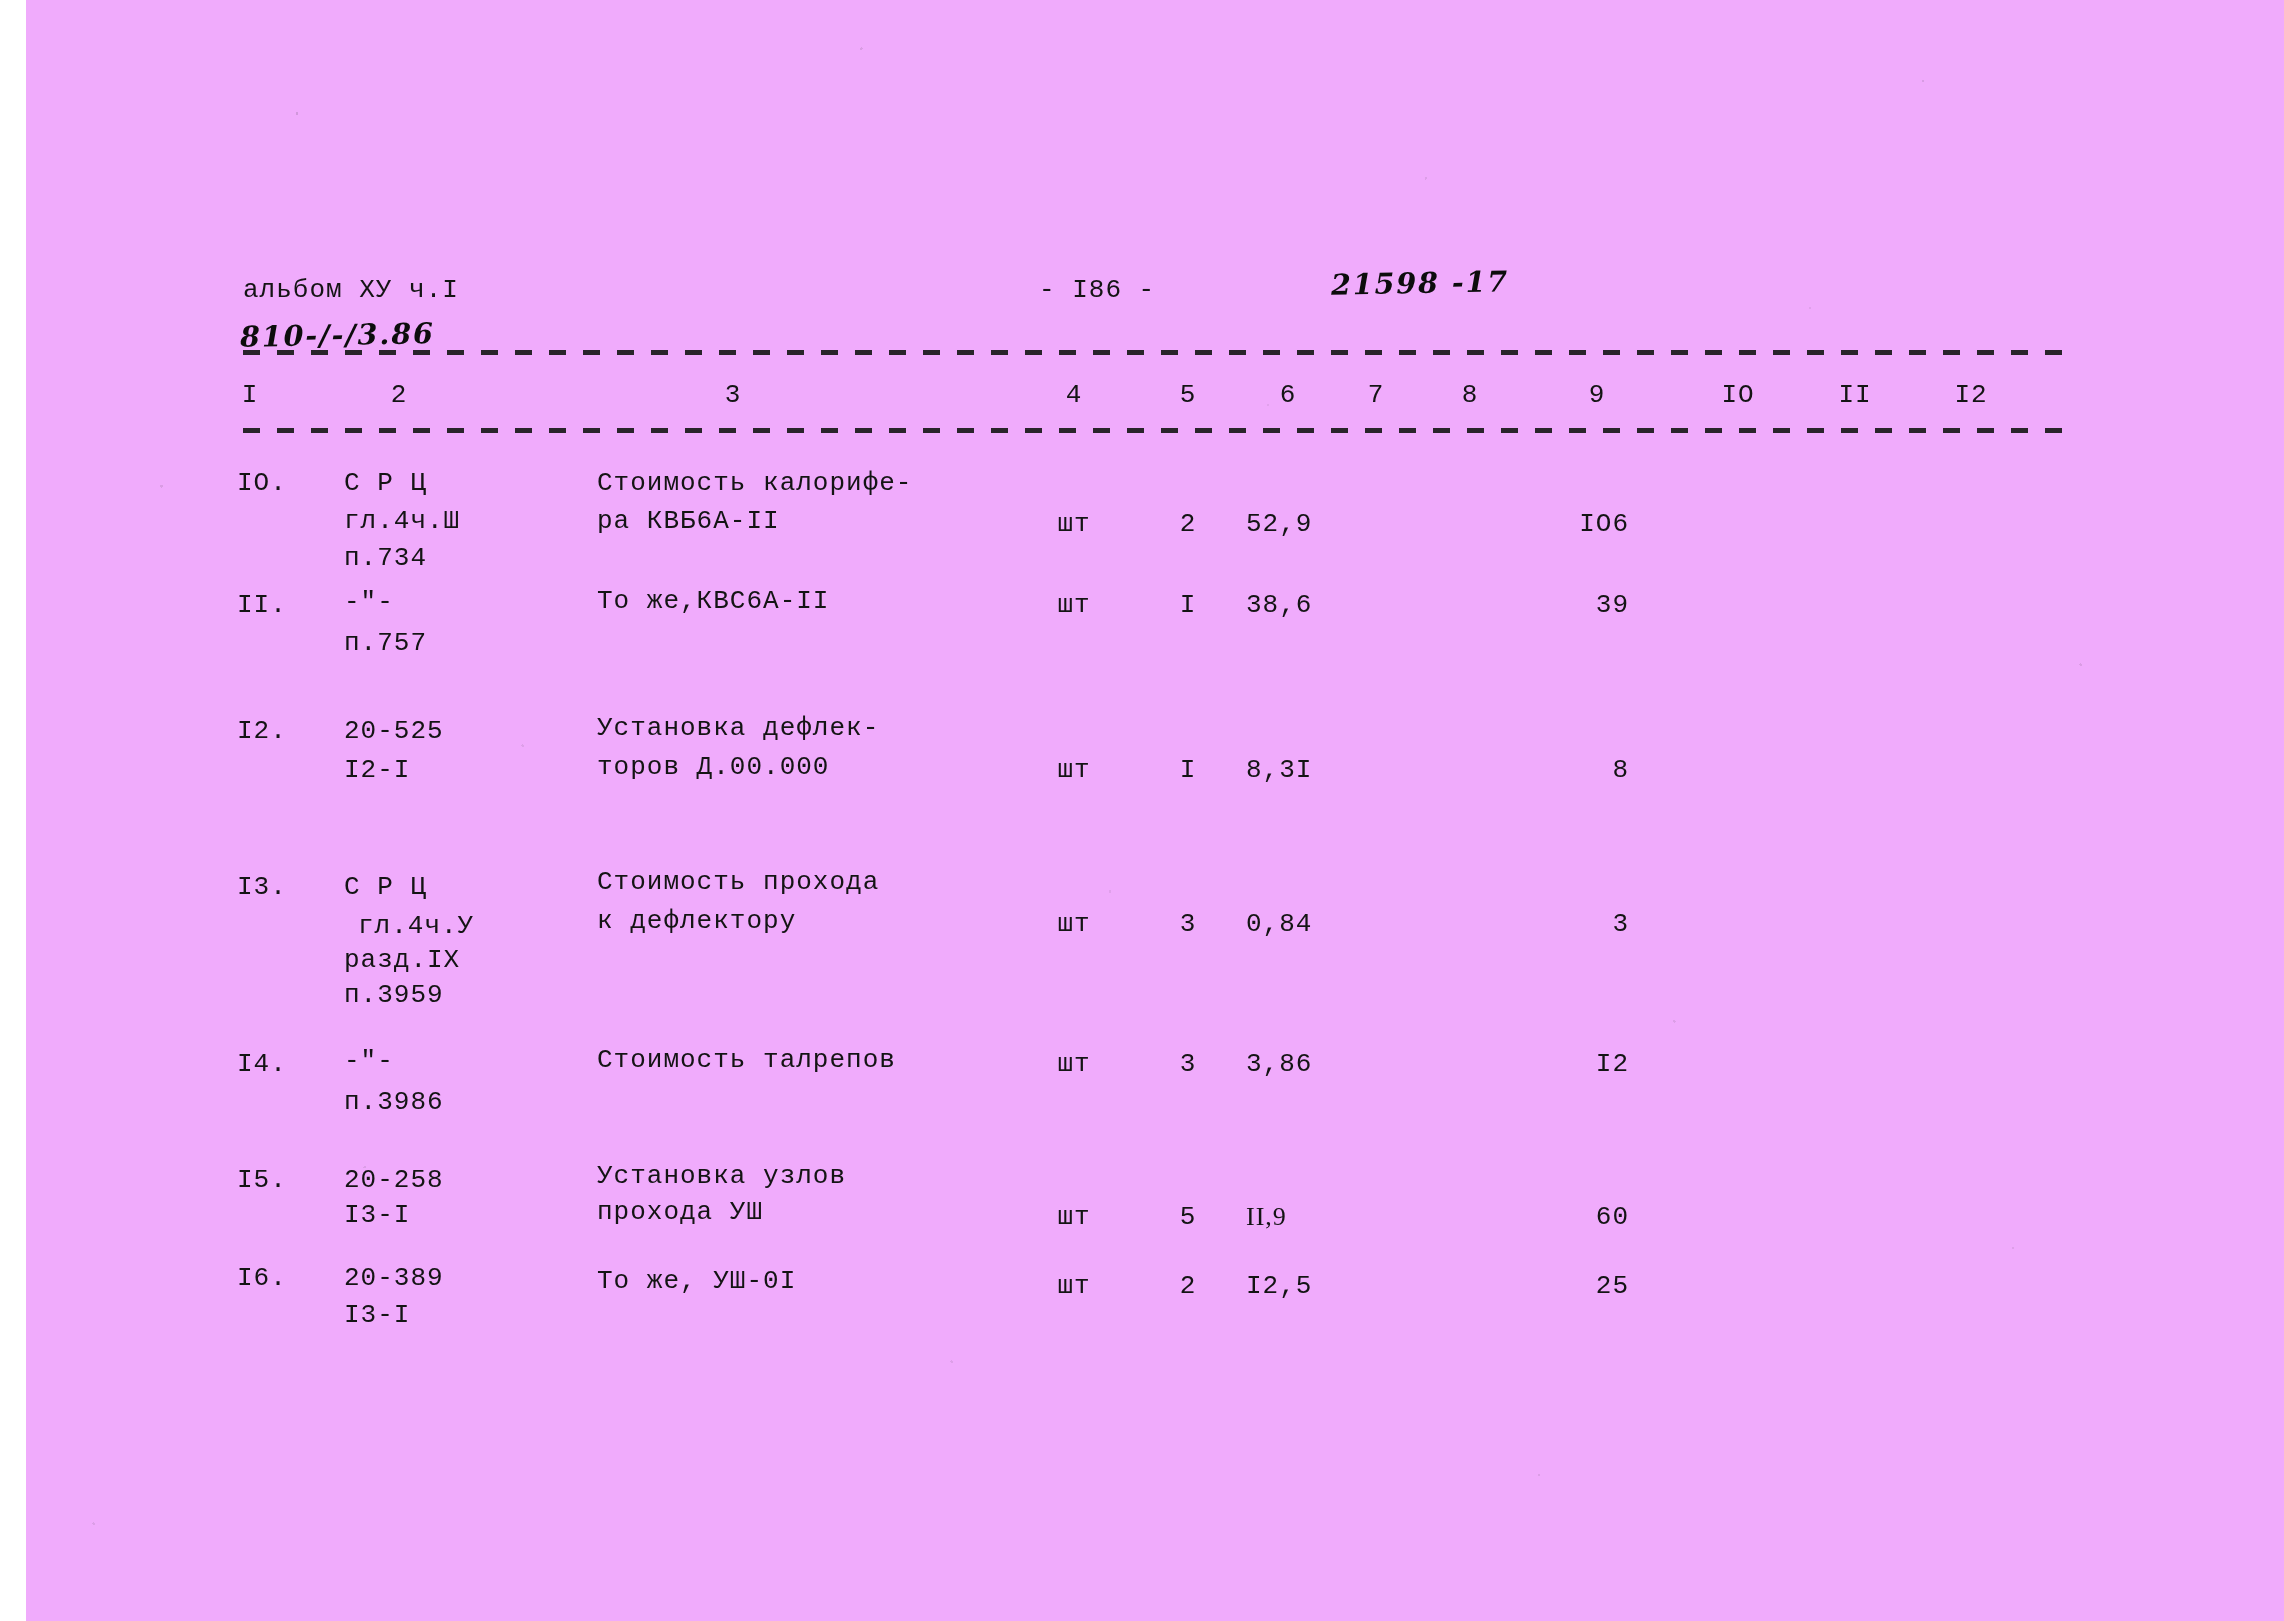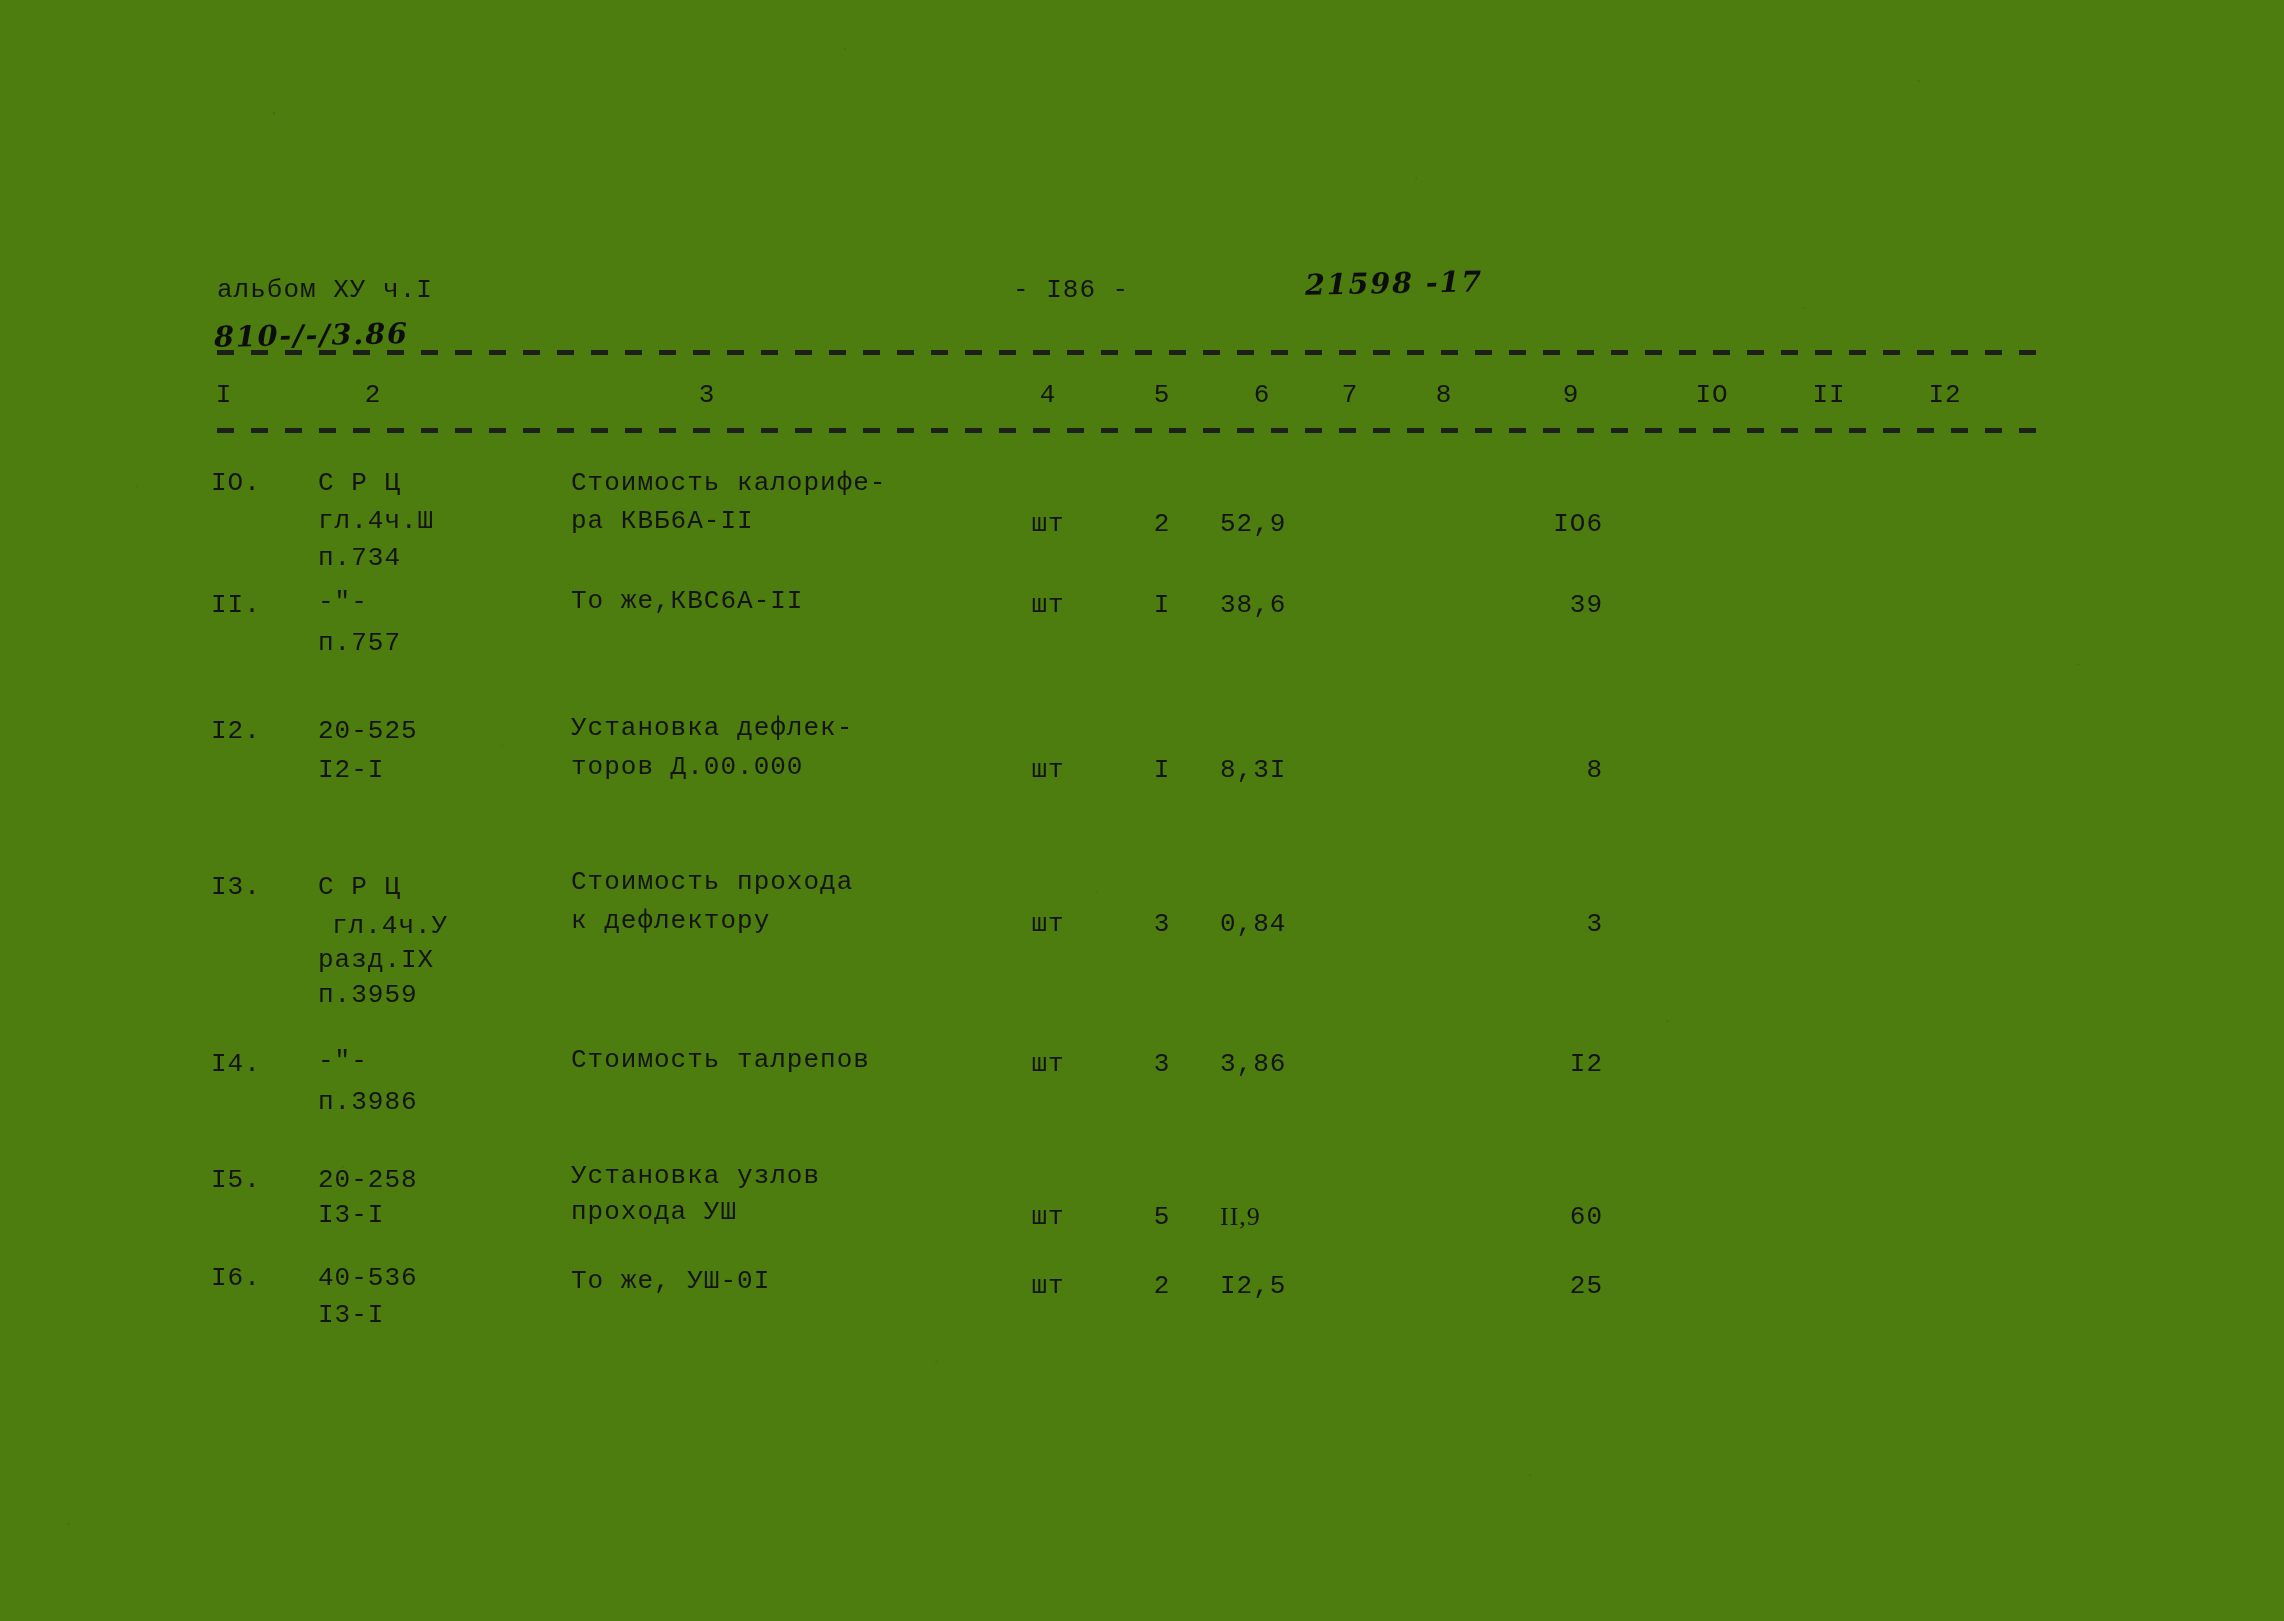--- a/index.html
+++ b/index.html
@@ -13,21 +13,22 @@
     position: relative;
     font-family: "Liberation Mono", "DejaVu Sans Mono", monospace;
     color: #111111;
     overflow: hidden;
   }
 
   
   #scan-page {
     position: absolute;
     inset: 0;
-    background: #4d7c0f;
+    background: #f0abfc;
+    margin-left: 26px;
   }
 
   
   #scan-noise {
     position: absolute;
     inset: 0;
     pointer-events: none;
     opacity: .5;
     background-image:
       radial-gradient(circle at 12% 7%, rgba(40,40,40,.30) 0 1.3px, transparent 1.3px),
@@ -189,21 +190,21 @@
     <div class="typed" style="left:571px; top:1157px;">Установка узлов</div>
     <div class="typed" style="left:571px; top:1193px;">прохода УШ</div>
     <div class="typed center col" style="left:1019px; top:1198px; width:58px;">шт</div>
     <div class="typed center col" style="left:1133px; top:1198px; width:58px;">5</div>
     <div class="typed col" style="left:1220px; top:1198px;font-family:Liberation Serif, serif;">II,9</div>
     <div class="typed right col" style="left:1480px; top:1198px; width:123px;">60</div>
   </div>
 
   <div>
     <div class="typed" style="left:211px; top:1259px;">I6.</div>
-    <div class="typed" style="left:318px; top:1259px;">40-536</div>
+    <div class="typed" style="left:318px; top:1259px;">20-389</div>
     <div class="typed" style="left:318px; top:1296px;">I3-I</div>
     <div class="typed" style="left:571px; top:1262px;">То же, УШ-0I</div>
     <div class="typed center col" style="left:1019px; top:1267px; width:58px;">шт</div>
     <div class="typed center col" style="left:1133px; top:1267px; width:58px;">2</div>
     <div class="typed col" style="left:1220px; top:1267px;">I2,5</div>
     <div class="typed right col" style="left:1480px; top:1267px; width:123px;">25</div>
   </div>
 
   <div id="scan-noise"></div>
 </div>

